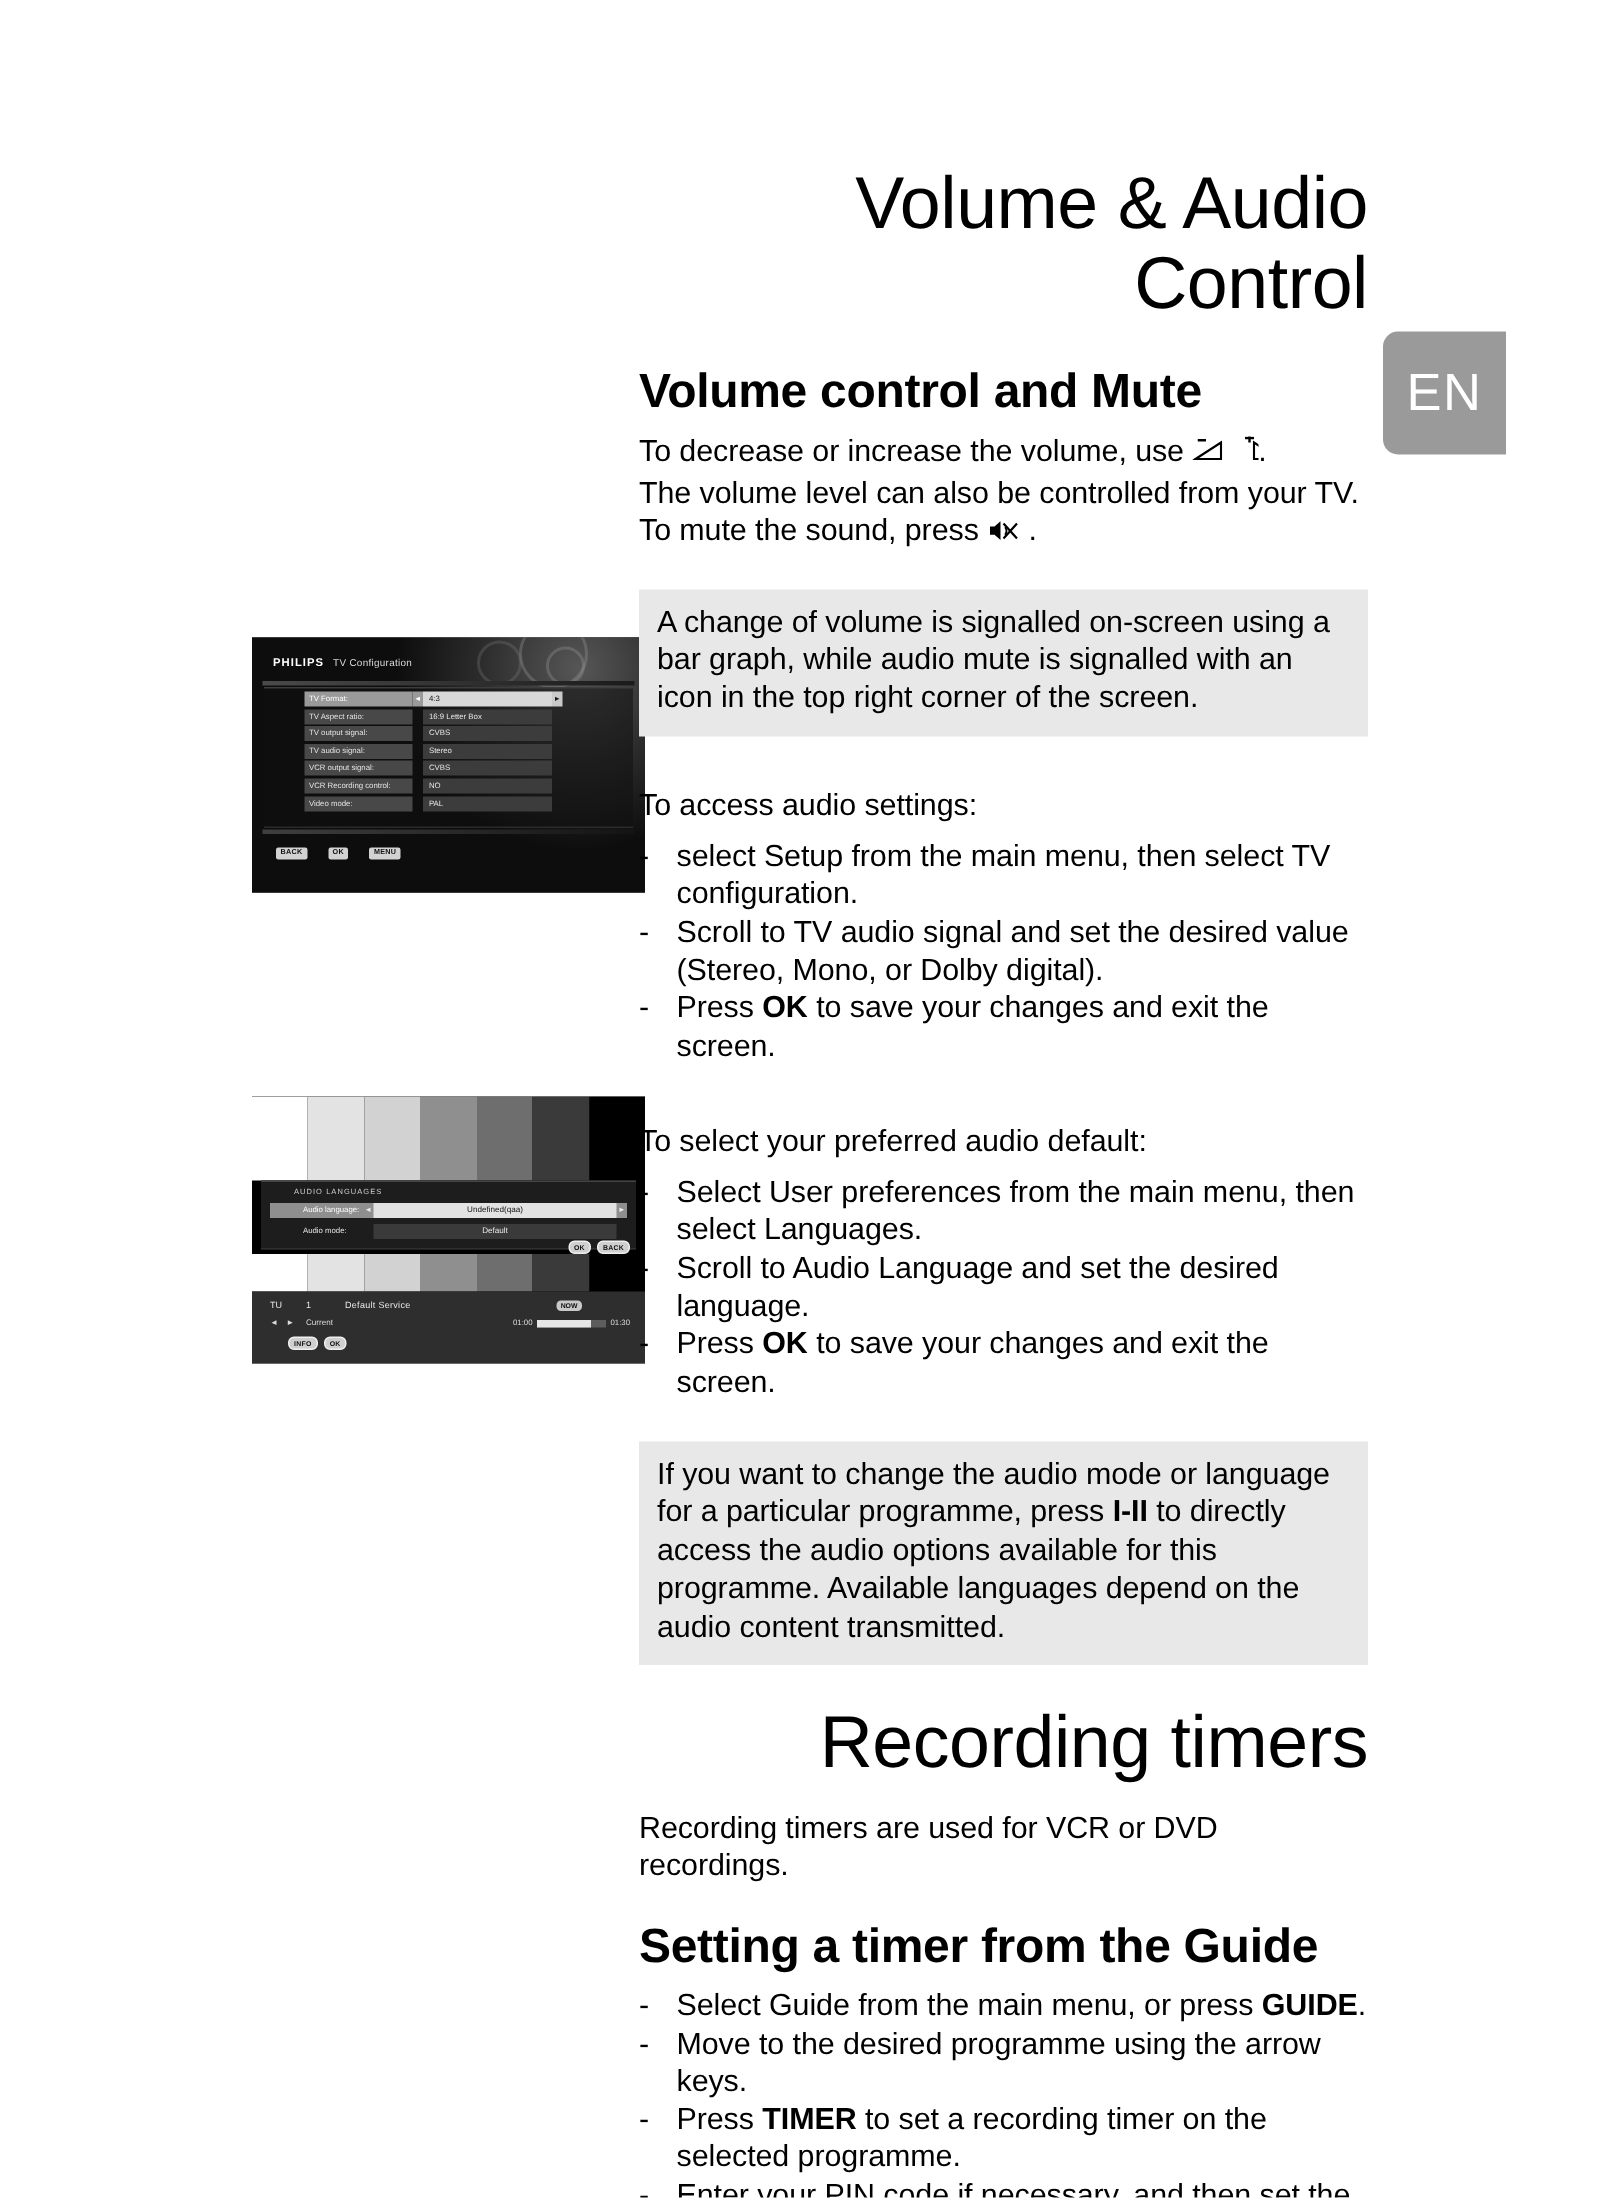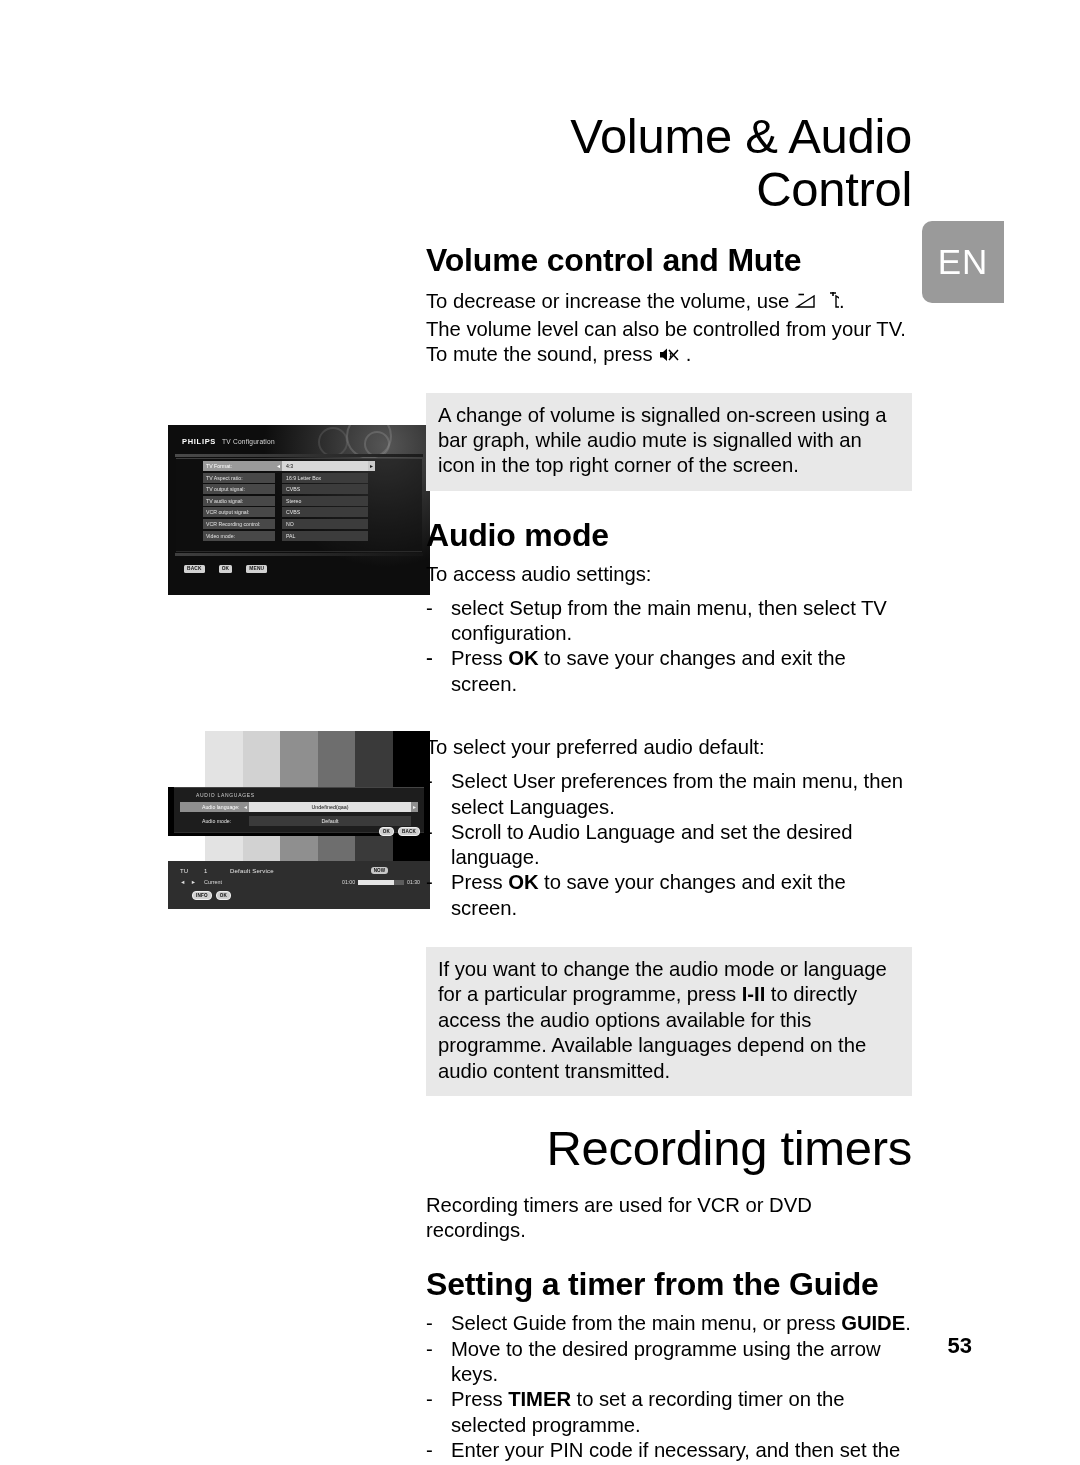--- a/index.html
+++ b/index.html
@@ -590,28 +590,27 @@
     </p>
 
     <div class="spacer-22"></div>
 
     <div class="note">
       <p>A change of volume is signalled on-screen using a bar graph, while audio mute is signalled with an icon in the top right corner of the screen.</p>
     </div>
 
     <div class="spacer-26"></div>
 
-    <h2 class="section">Audio mode</h2>
     <div style="height:8px"></div>
     <p class="body">To access audio settings:</p>
 
     <div style="height:9px"></div>
     <ul class="bullets">
       <li class="body"><span class="dash">-</span><span>select Setup from the main menu, then select TV configuration.</span></li>
-      <li class="body"><span class="dash">-</span></li>
+      <li class="body"><span class="dash">-</span><span>Scroll to TV audio signal and set the desired value (Stereo, Mono, or Dolby digital).</span></li>
       <li class="body"><span class="dash">-</span><span>Press <b>OK</b> to save your changes and exit the screen.</span></li>
     </ul>
 
     <div class="spacer-30"></div>
 
     <div style="height:8px"></div>
     <p class="body">To select your preferred audio default:</p>
 
     <div style="height:9px"></div>
     <ul class="bullets">
@@ -642,15 +641,14 @@
     <ul class="bullets">
       <li class="body"><span class="dash">-</span><span>Select Guide from the main menu, or press <b>GUIDE</b>.</span></li>
       <li class="body"><span class="dash">-</span><span>Move to the desired programme using the arrow keys.</span></li>
       <li class="body"><span class="dash">-</span><span>Press <b>TIMER</b> to set a recording timer on the selected programme.</span></li>
       <li class="body"><span class="dash">-</span><span>Enter your PIN code if necessary, and then set the timer as appropriate. By default, the settings correspond to the selected programme.</span></li>
 
     </ul>
 
   </div>
 
-  <div class="page-number">53</div>
 
 </div>
 
 </body></html>

